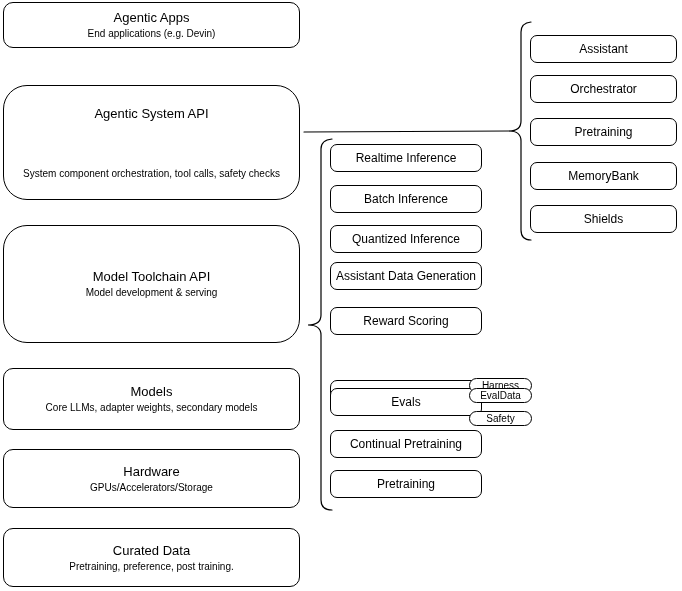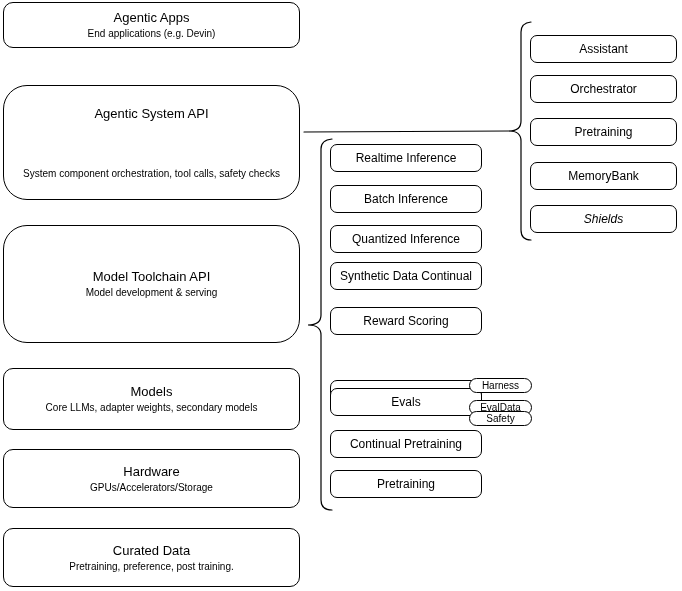--- a/index.html
+++ b/index.html
@@ -73,57 +73,57 @@
   <div class="box mbox" style="top:144px;">
     <span>Realtime Inference</span>
   </div>
   <div class="box mbox" style="top:185px;">
     <span>Batch Inference</span>
   </div>
   <div class="box mbox" style="top:225px;">
     <span>Quantized Inference</span>
   </div>
   <div class="box mbox" style="top:262px;">
-    <span>Synthetic Data Continual</span>
+    <span>Assistant Data Generation</span>
   </div>
   <div class="box mbox" style="top:307px;">
     <span>Reward Scoring</span>
   </div>
   <div class="box mbox" style="top:348px;margin-top:32px;">
     <span>Post Training</span>
   </div>
   <div class="box mbox" style="top:388px;">
     <span>Evals</span>
   </div>
   <div class="box mbox" style="top:430px;">
     <span>Continual Pretraining</span>
   </div>
   <div class="box mbox" style="top:470px;">
     <span>Pretraining</span>
   </div>
 
   <div class="pill" style="top:378px;">
     <span>Harness</span>
   </div>
-  <div class="pill" style="top:400px;">
+  <div class="pill" style="top:388px;">
     <span>EvalData</span>
   </div>
   <div class="pill" style="top:411px;">
     <span>Safety</span>
   </div>
 
   <div class="box rbox" style="top:35px;">
     <span>Assistant</span>
   </div>
   <div class="box rbox" style="top:75px;">
     <span>Orchestrator</span>
   </div>
   <div class="box rbox" style="top:118px;">
     <span>Pretraining</span>
   </div>
   <div class="box rbox" style="top:162px;">
     <span>MemoryBank</span>
   </div>
-  <div class="box rbox" style="top:205px;font-style:italic;">
+  <div class="box rbox" style="top:205px;">
     <span>Shields</span>
   </div>
 
 </div>
 
 </body></html>

